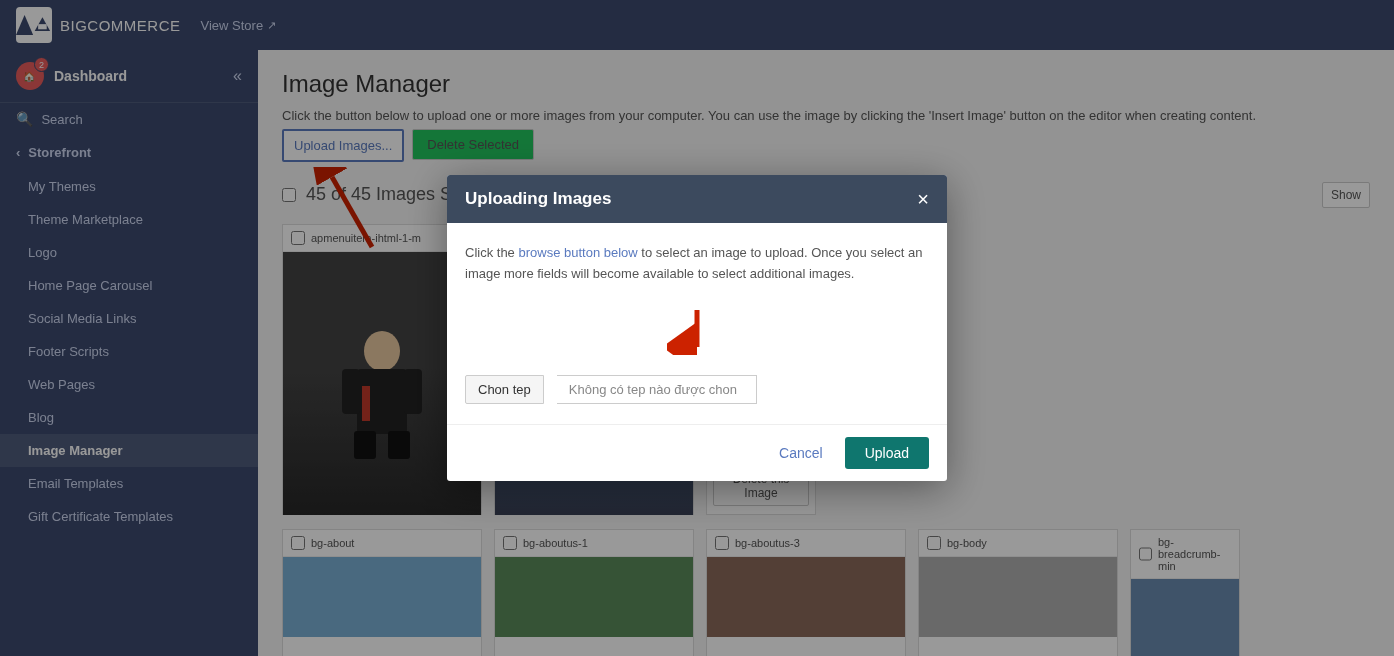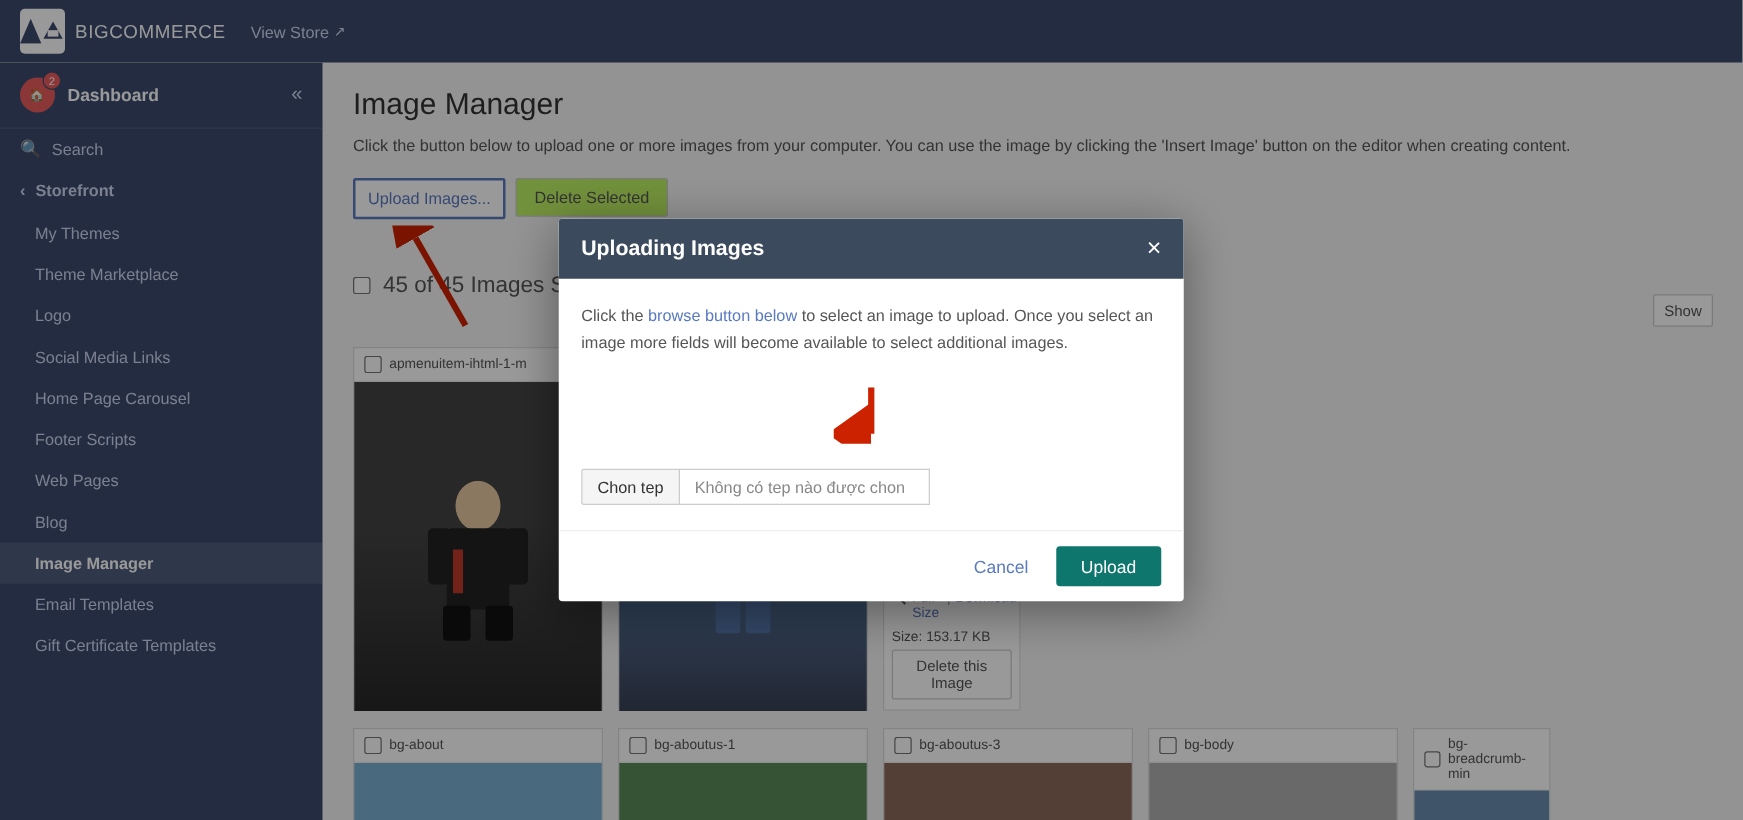--- a/index.html
+++ b/index.html
@@ -27,27 +27,27 @@
     .search-icon-s { font-size: 14px; }
     .storefront-section { padding: 0; }
     .storefront-header { padding: 10px 16px; display: flex; align-items: center; gap: 8px; color: #cdd6f0; font-weight: 600; cursor: pointer; }
     .sidebar-nav { list-style: none; }
     .sidebar-nav li { padding: 9px 16px 9px 28px; color: #cdd6f0; cursor: pointer; font-size: 13px; }
     .sidebar-nav li.active { color: white; font-weight: 600; background: rgba(255,255,255,0.1); }
 
     
     .content-area { flex: 1; overflow-y: auto; padding: 20px 24px; background: #f5f5f5; position: relative; }
     .page-title { font-size: 24px; font-weight: 300; color: #333; margin-bottom: 8px; }
-    .page-desc { font-size: 13px; color: #555; margin-bottom: 16px; line-height: 1.5; }
+    .page-desc { font-size: 13px; color: #555; margin-bottom: 3px; line-height: 1.5; }
     .toolbar { display: flex; gap: 8px; margin-bottom: 20px; align-items: flex-start; position: relative; }
     .btn-upload { border: 2px solid #5a7abf; color: #5a7abf; background: white; padding: 7px 10px; cursor: pointer; font-size: 13px; border-radius: 2px; }
-    .btn-delete-sel { border: 1px solid #ccc; color: #555; background: #bef264; padding: 7px 14px; cursor: pointer; font-size: 13px; border-radius: 2px; }
+    .btn-delete-sel { border: 1px solid #ccc; color: #555; background: #22c55e; padding: 7px 14px; cursor: pointer; font-size: 13px; border-radius: 2px; }
     .images-header { display: flex; align-items: center; gap: 10px; margin-bottom: 16px; }
     .images-header-text { font-size: 18px; color: #555; font-weight: 400; }
-    .show-btn { margin-left: auto; border: 1px solid #ccc; background: white; padding: 5px 8px; font-size: 12px; cursor: pointer; color: #555; border-radius: 2px; margin-top: 40px; }
+    .show-btn { margin-left: auto; border: 1px solid #ccc; background: white; padding: 5px 8px; font-size: 12px; cursor: pointer; color: #555; border-radius: 2px; }
     .images-grid { display: flex; gap: 12px; flex-wrap: nowrap; overflow-x: hidden; }
     .image-card { flex: 0 0 200px; background: white; border: 1px solid #ddd; }
     .image-card-header { padding: 6px 8px; border-bottom: 1px solid #eee; display: flex; align-items: center; gap: 6px; font-size: 11px; color: #555; overflow: hidden; white-space: nowrap; text-overflow: ellipsis; }
     .image-card-header input[type=checkbox] { flex-shrink: 0; }
     .image-thumb { width: 100%; height: 150px; background: #ddd; object-fit: cover; display: flex; align-items: center; justify-content: center; overflow: hidden; }
     .thumb-man { background: linear-gradient(to bottom, #444 40%, #222 100%); width: 100%; height: 100%; display: flex; align-items: center; justify-content: center; }
     .thumb-woman { background: linear-gradient(to bottom, #6699cc 30%, #334 100%); width: 100%; height: 100%; display: flex; align-items: center; justify-content: center; }
     .image-actions { padding: 5px 6px; font-size: 11px; color: #5a7abf; display: flex; gap: 4px; align-items: center; }
     .image-actions a { color: #5a7abf; cursor: pointer; }
     .image-actions span { color: #999; }
@@ -62,21 +62,21 @@
 
     
     .modal-overlay { position: fixed; top: 0; left: 0; right: 0; bottom: 0; background: rgba(0,0,0,0.4); z-index: 100; display: flex; align-items: center; justify-content: center; }
     .modal { width: 500px; background: white; border-radius: 3px; overflow: hidden; box-shadow: 0 8px 40px rgba(0,0,0,0.4); }
     .modal-header { background: #3c4a5e; color: white; padding: 14px 18px; display: flex; justify-content: space-between; align-items: center; }
     .modal-title { font-size: 17px; font-weight: 700; }
     .modal-close { background: none; border: none; color: white; font-size: 20px; cursor: pointer; line-height: 1; }
     .modal-body { padding: 20px 18px; }
     .modal-desc { font-size: 13px; color: #555; line-height: 1.6; margin-bottom: 20px; }
     .modal-desc .link-text { color: #5a7abf; }
-    .file-input-row { display: flex; align-items: flex-start; gap: 0; }
+    .file-input-row { display: flex; align-items: flex-start; gap: 13px; }
     .btn-choose { border: 1px solid #ccc; background: #f5f5f5; padding: 6px 12px; font-size: 13px; cursor: pointer; color: #333; border-radius: 2px 0 0 2px; }
     .file-label { border: 1px solid #ccc; border-left: none; padding: 6px 12px; font-size: 13px; color: #888; background: white; min-width: 200px; }
     .modal-footer { padding: 12px 18px; display: flex; justify-content: flex-end; gap: 10px; border-top: 1px solid #eee; }
     .btn-cancel { background: none; border: none; color: #5a7abf; cursor: pointer; font-size: 14px; padding: 6px 12px; }
     .btn-upload-modal { background: #0f766e; color: white; border: none; padding: 8px 20px; font-size: 14px; cursor: pointer; border-radius: 3px; }
 
     .checkbox-img { width: 14px; height: 14px; }
   </style>
 </head>
 <body>
@@ -114,22 +114,22 @@
     </div>
     <div class="storefront-section">
       <div class="storefront-header">
         <span>‹</span>
         <span>Storefront</span>
       </div>
       <ul class="sidebar-nav">
         <li>My Themes</li>
         <li>Theme Marketplace</li>
         <li>Logo</li>
+        <li>Home Page Carousel</li>
         <li>Social Media Links</li>
-        <li>Home Page Carousel</li>
         <li>Footer Scripts</li>
         <li>Web Pages</li>
         <li>Blog</li>
         <li class="active">Image Manager</li>
         <li>Email Templates</li>
         <li>Gift Certificate Templates</li>
       </ul>
     </div>
   </div>
 

